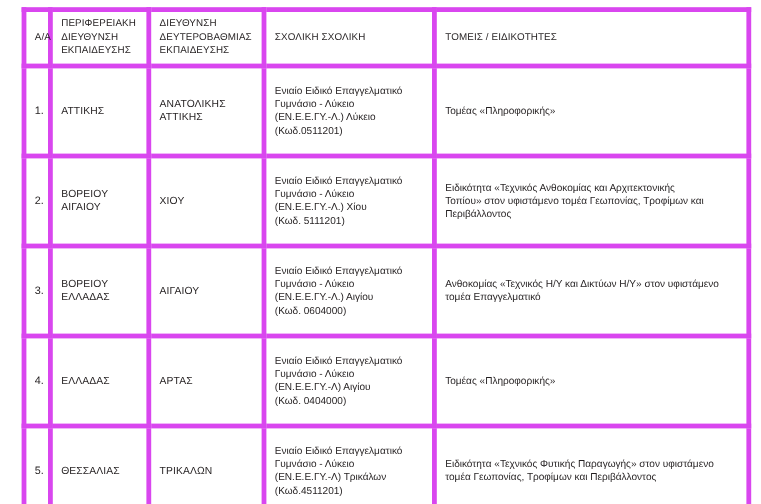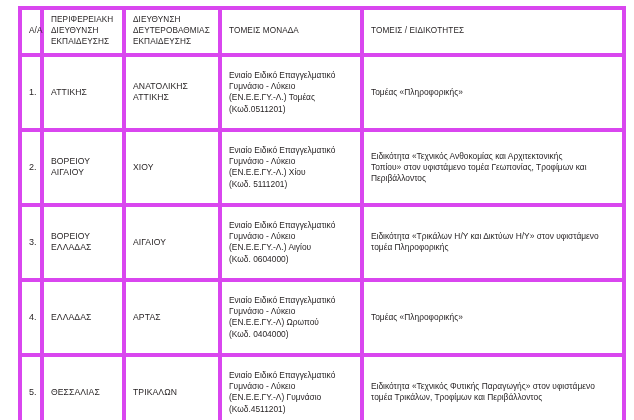--- a/index.html
+++ b/index.html
@@ -106,21 +106,21 @@
             <span class="hdr-line">ΠΕΡΙΦΕΡΕΙΑΚΗ</span>
             <span class="hdr-line">ΔΙΕΥΘΥΝΣΗ</span>
             <span class="hdr-line">ΕΚΠΑΙΔΕΥΣΗΣ</span>
           </td>
           <td>
             <span class="hdr-line">ΔΙΕΥΘΥΝΣΗ</span>
             <span class="hdr-line">ΔΕΥΤΕΡΟΒΑΘΜΙΑΣ</span>
             <span class="hdr-line">ΕΚΠΑΙΔΕΥΣΗΣ</span>
           </td>
           <td>
-            <span class="hdr-line">ΤΟΜΕΙΣ ΜΟΝΑΔΑ</span>
+            <span class="hdr-line">ΣΧΟΛΙΚΗ ΣΧΟΛΙΚΗ</span>
           </td>
           <td>
             <span class="hdr-line">ΤΟΜΕΙΣ / ΕΙΔΙΚΟΤΗΤΕΣ</span>
           </td>
         </tr>
       </thead>
       <tbody>
 
         <tr>
           <td class="cell-aa">
@@ -129,21 +129,21 @@
           <td class="cell-perif">
             <span class="ln">ΑΤΤΙΚΗΣ</span>
           </td>
           <td class="cell-dde">
             <span class="ln">ΑΝΑΤΟΛΙΚΗΣ</span>
             <span class="ln">ΑΤΤΙΚΗΣ</span>
           </td>
           <td class="cell-unit">
             <span class="ln">Ενιαίο Ειδικό Επαγγελματικό</span>
             <span class="ln">Γυμνάσιο - Λύκειο</span>
-            <span class="ln">(ΕΝ.Ε.Ε.ΓΥ.-Λ.) Τομέας</span>
+            <span class="ln">(ΕΝ.Ε.Ε.ΓΥ.-Λ.) Λύκειο</span>
             <span class="ln">(Κωδ.0511201)</span>
           </td>
           <td class="cell-tomeis">
             <span class="ln">Τομέας «Πληροφορικής»</span>
           </td>
         </tr>
 
         <tr>
           <td class="cell-aa">
             <span>2.</span>
@@ -179,64 +179,64 @@
           <td class="cell-dde">
             <span class="ln">ΑΙΓΑΙΟΥ</span>
           </td>
           <td class="cell-unit">
             <span class="ln">Ενιαίο Ειδικό Επαγγελματικό</span>
             <span class="ln">Γυμνάσιο - Λύκειο</span>
             <span class="ln">(ΕΝ.Ε.Ε.ΓΥ.-Λ.) Αιγίου</span>
             <span class="ln">(Κωδ. 0604000)</span>
           </td>
           <td class="cell-tomeis">
-            <span class="ln">Ειδικότητα «Τρικάλων Η/Υ και Δικτύων Η/Υ» στον υφιστάμενο</span>
-            <span class="ln">τομέα Πληροφορικής</span>
+            <span class="ln">Ανθοκομίας «Τεχνικός Η/Υ και Δικτύων Η/Υ» στον υφιστάμενο</span>
+            <span class="ln">τομέα Επαγγελματικό</span>
           </td>
         </tr>
 
         <tr>
           <td class="cell-aa">
             <span>4.</span>
           </td>
           <td class="cell-perif">
             <span class="ln">ΕΛΛΑΔΑΣ</span>
           </td>
           <td class="cell-dde">
             <span class="ln">ΑΡΤΑΣ</span>
           </td>
           <td class="cell-unit">
             <span class="ln">Ενιαίο Ειδικό Επαγγελματικό</span>
             <span class="ln">Γυμνάσιο - Λύκειο</span>
-            <span class="ln">(ΕΝ.Ε.Ε.ΓΥ.-Λ) Ωρωπού</span>
+            <span class="ln">(ΕΝ.Ε.Ε.ΓΥ.-Λ) Αιγίου</span>
             <span class="ln">(Κωδ. 0404000)</span>
           </td>
           <td class="cell-tomeis">
             <span class="ln">Τομέας «Πληροφορικής»</span>
           </td>
         </tr>
 
         <tr>
           <td class="cell-aa">
             <span>5.</span>
           </td>
           <td class="cell-perif">
             <span class="ln">ΘΕΣΣΑΛΙΑΣ</span>
           </td>
           <td class="cell-dde">
             <span class="ln">ΤΡΙΚΑΛΩΝ</span>
           </td>
           <td class="cell-unit">
             <span class="ln">Ενιαίο Ειδικό Επαγγελματικό</span>
             <span class="ln">Γυμνάσιο - Λύκειο</span>
-            <span class="ln">(ΕΝ.Ε.Ε.ΓΥ.-Λ) Γυμνάσιο</span>
+            <span class="ln">(ΕΝ.Ε.Ε.ΓΥ.-Λ) Τρικάλων</span>
             <span class="ln">(Κωδ.4511201)</span>
           </td>
           <td class="cell-tomeis">
             <span class="ln">Ειδικότητα «Τεχνικός Φυτικής Παραγωγής» στον υφιστάμενο</span>
-            <span class="ln">τομέα Τρικάλων, Τροφίμων και Περιβάλλοντος</span>
+            <span class="ln">τομέα Γεωπονίας, Τροφίμων και Περιβάλλοντος</span>
           </td>
         </tr>
 
       </tbody>
     </table>
   </div>
 </div>
 
 </body></html>

